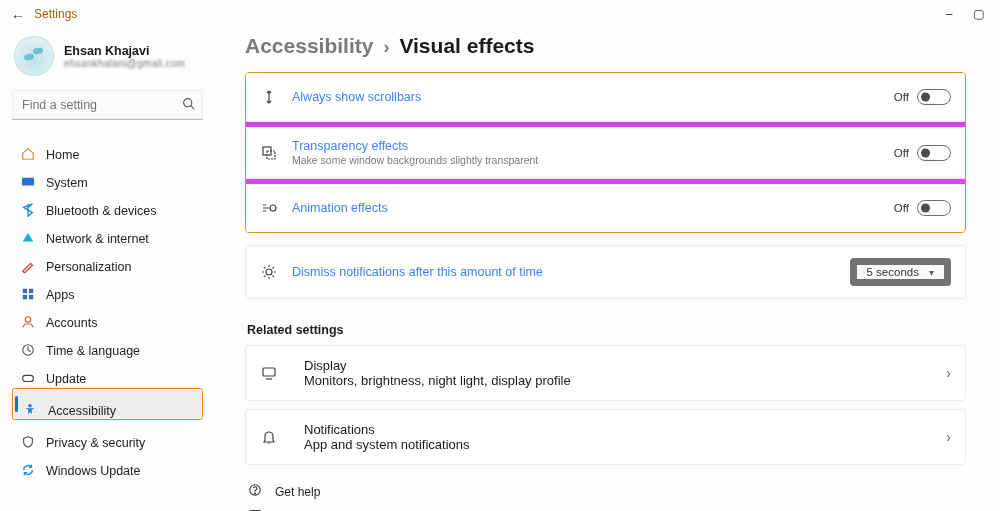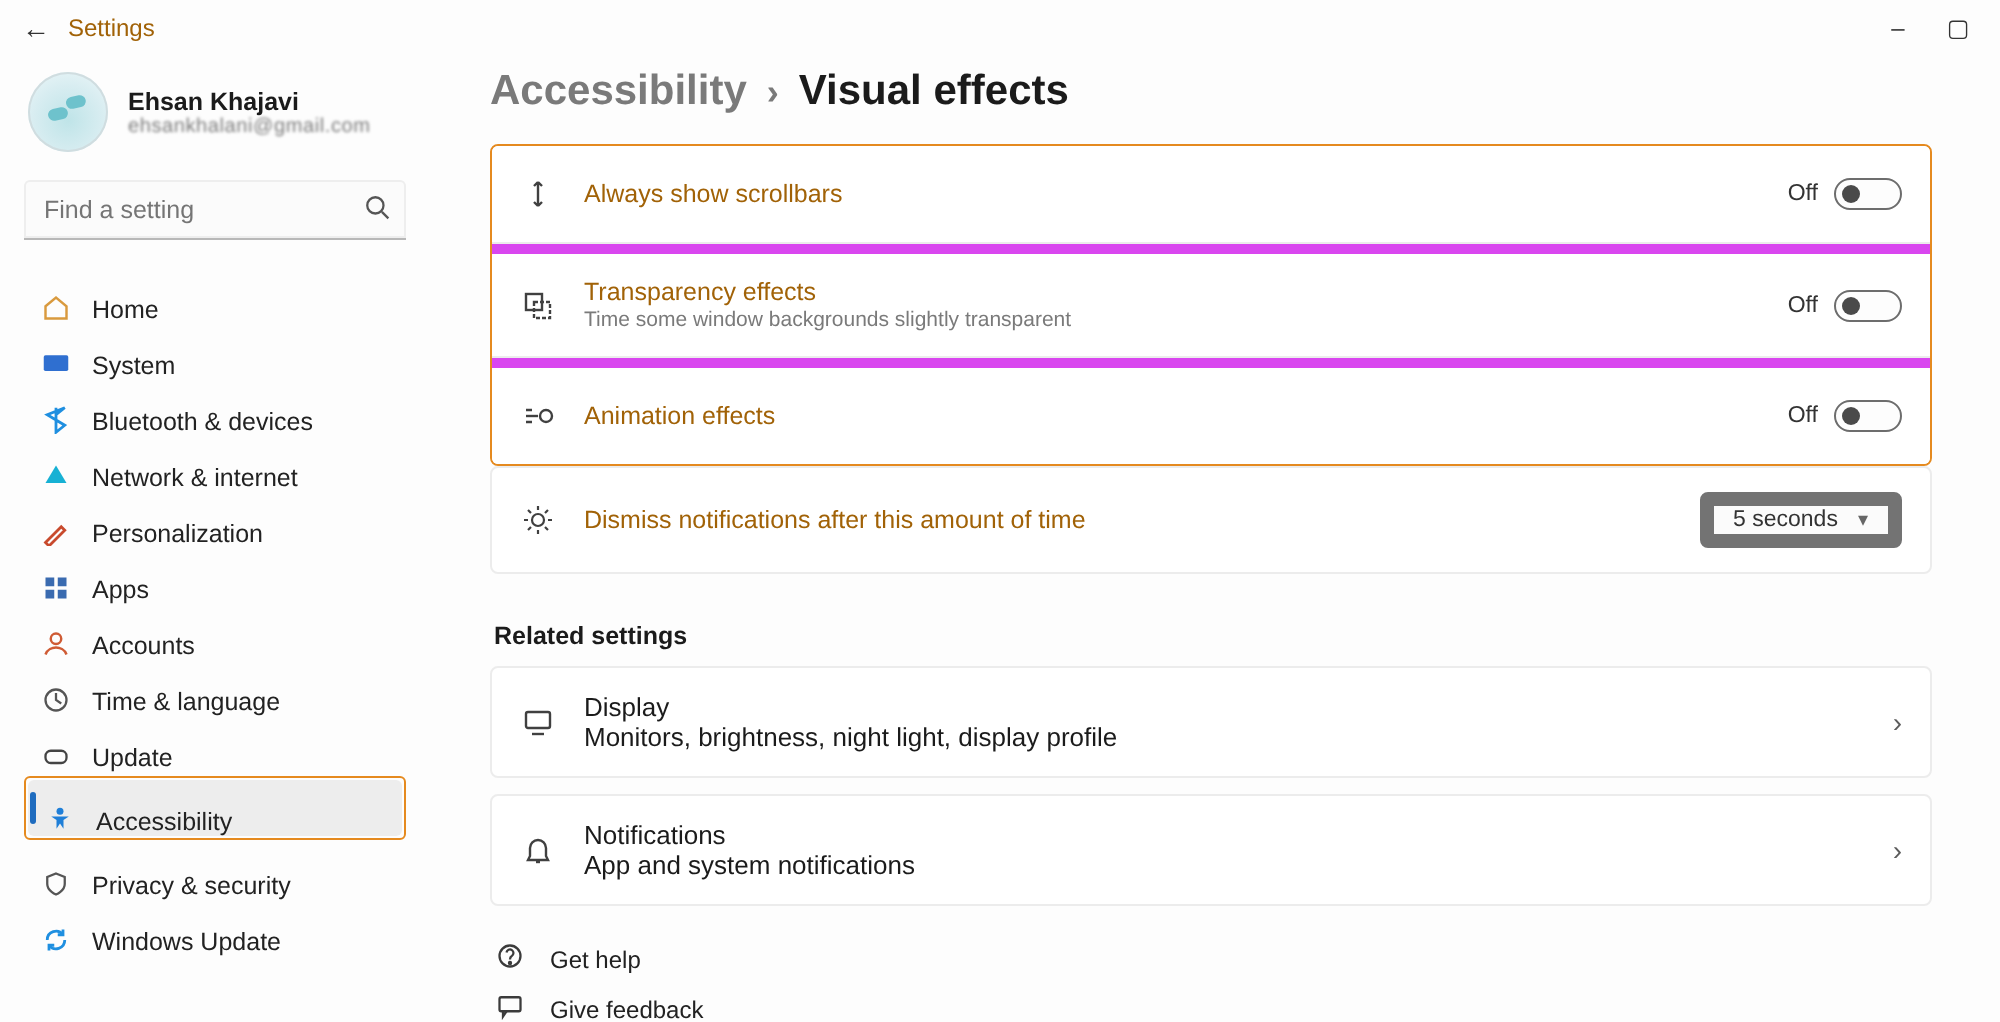--- a/index.html
+++ b/index.html
@@ -39,35 +39,35 @@
   .card-group { border: 1.6px solid #e58a1f; border-radius: 4px; overflow: hidden; }
   .card { background: #ffffff; border: 1px solid #ececec; border-radius: 4px; }
   .card-group .card { border-radius: 0; border-left: none; border-right: none; }
   .card-group .card:first-child { border-top: none; }
   .card-group .card:last-child { border-bottom: none; }
   .card-group .card + .card { border-top: 5px solid #d946ef; }
 
   .row { display: flex; align-items: center; padding: 12px 14px; min-height: 48px; }
   .row .lead-icon { width: 18px; height: 18px; margin-right: 14px; color: #404040; display:inline-flex;align-items:center;justify-content:center; flex-shrink:0;}
   .row .texts { flex: 1; min-width: 0; }
-  .row .title { font-size: 12.5px; color: #a16207; }
+  .row .title { font-size: 12.5px; color: #3b82f6; }
   .row .sub { font-size: 10.5px; color: #7a7a7a; margin-top: 1px; }
   .row .tail { display: flex; align-items: center; gap: 8px; }
   .state { font-size: 11.5px; color: #333; margin-left: 12px; }
 
   .toggle { width: 34px; height: 16px; border-radius: 10px; border: 1px solid #6d6d6d; background: #fdfdfd; position: relative; cursor: pointer; }
   .toggle::after { content:""; position:absolute; left:3px; top:50%; width:9px; height:9px; border-radius:50%; background:#4a4a4a; transform:translateY(-50%); }
 
-  .solo { }
+  .solo { margin-top: 12px; }
   .dropdown { display:flex; align-items:center; gap:10px; height:28px; padding:0 10px; border:7px solid #737373; border-radius:4px; background:#fbfbfb; font-size:11.5px; color:#333; cursor:pointer; min-width:84px; justify-content:space-between;}
   .dropdown .chev { font-size:10px; color:#666; }
 
   .section-label { font-size: 12.5px; font-weight:700; margin: 24px 0 8px 2px; }
 
-  .link-card { display:flex; align-items:center; padding:12px 14px; background:#fff; border:1px solid #ececec; border-radius:4px; cursor:pointer; margin-bottom:8px;}
+  .link-card { display:flex; align-items:center; padding:12px 14px; background:#fff; border:1px solid #ececec; border-radius:4px; cursor:pointer; margin-bottom:8px;gap:12px;}
   .link-card .lead-icon{width:18px;height:18px;margin-right:14px;color:#404040;display:inline-flex;align-items:center;justify-content:center;flex-shrink:0;}
   .link-card .texts{flex:1;}
   .link-card .chev{font-size:14px;color:#5c5c5c;}
 
   .footer-links{margin-top:18px;}
   .footer-link{display:flex;align-items:center;gap:12px;font-size:12px;color:#222;margin:8px 2px;cursor:pointer;}
   .footer-link .icn{width:16px;text-align:center;color:#3b3b3b;}
 </style>
 </head>
 <body>
@@ -238,21 +238,21 @@
       <div class="card">
           <div class="row">
         <span class="lead-icon">
               <svg width="16" height="16" viewBox="0 0 16 16" fill="none" stroke="currentColor" stroke-width="1.2">
                 <rect x="2" y="2" width="8" height="8"></rect>
                 <rect x="6" y="6" width="8" height="8" stroke-dasharray="2 1"></rect>
               </svg>
             </span>
         <div class="texts">
           <div class="title">Transparency effects</div>
-          <div class="sub">Time some window backgrounds slightly transparent</div>
+          <div class="sub">Make some window backgrounds slightly transparent</div>
         </div>
         <div class="tail">
           <span class="state">Off</span>
           <div class="toggle"></div>
         </div>
       </div>
         </div>
 
       <div class="card">
           <div class="row">

